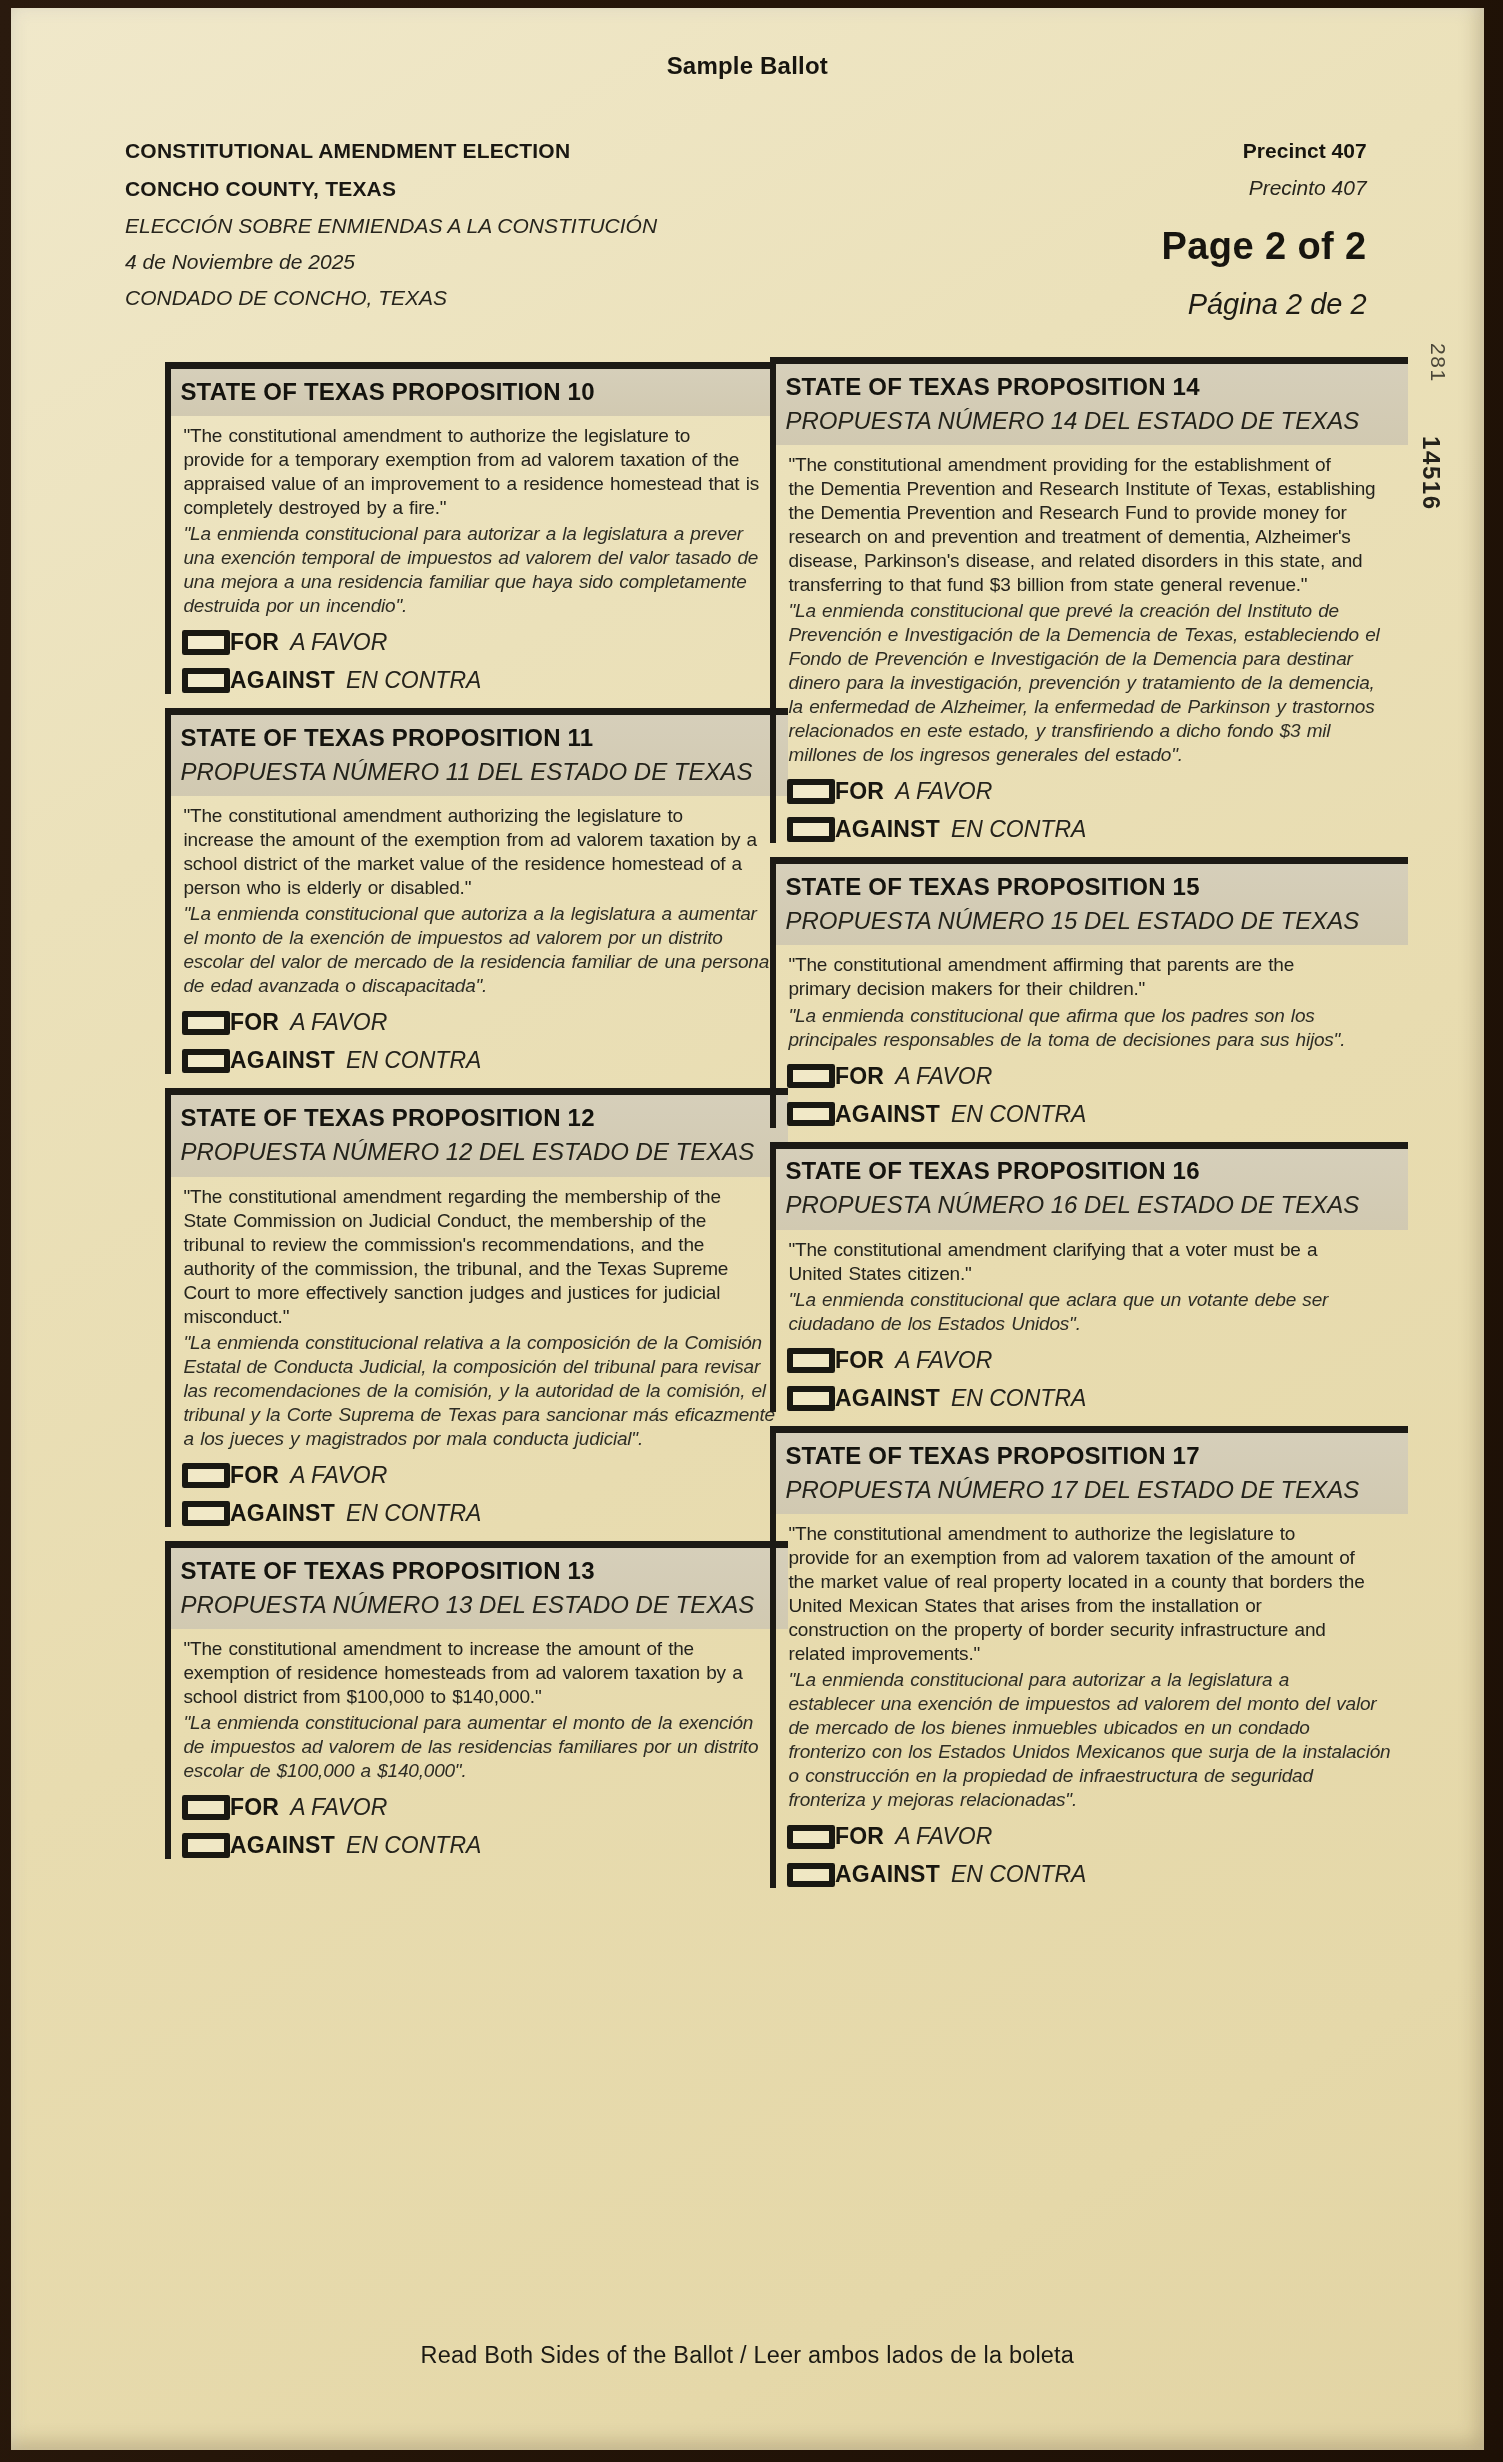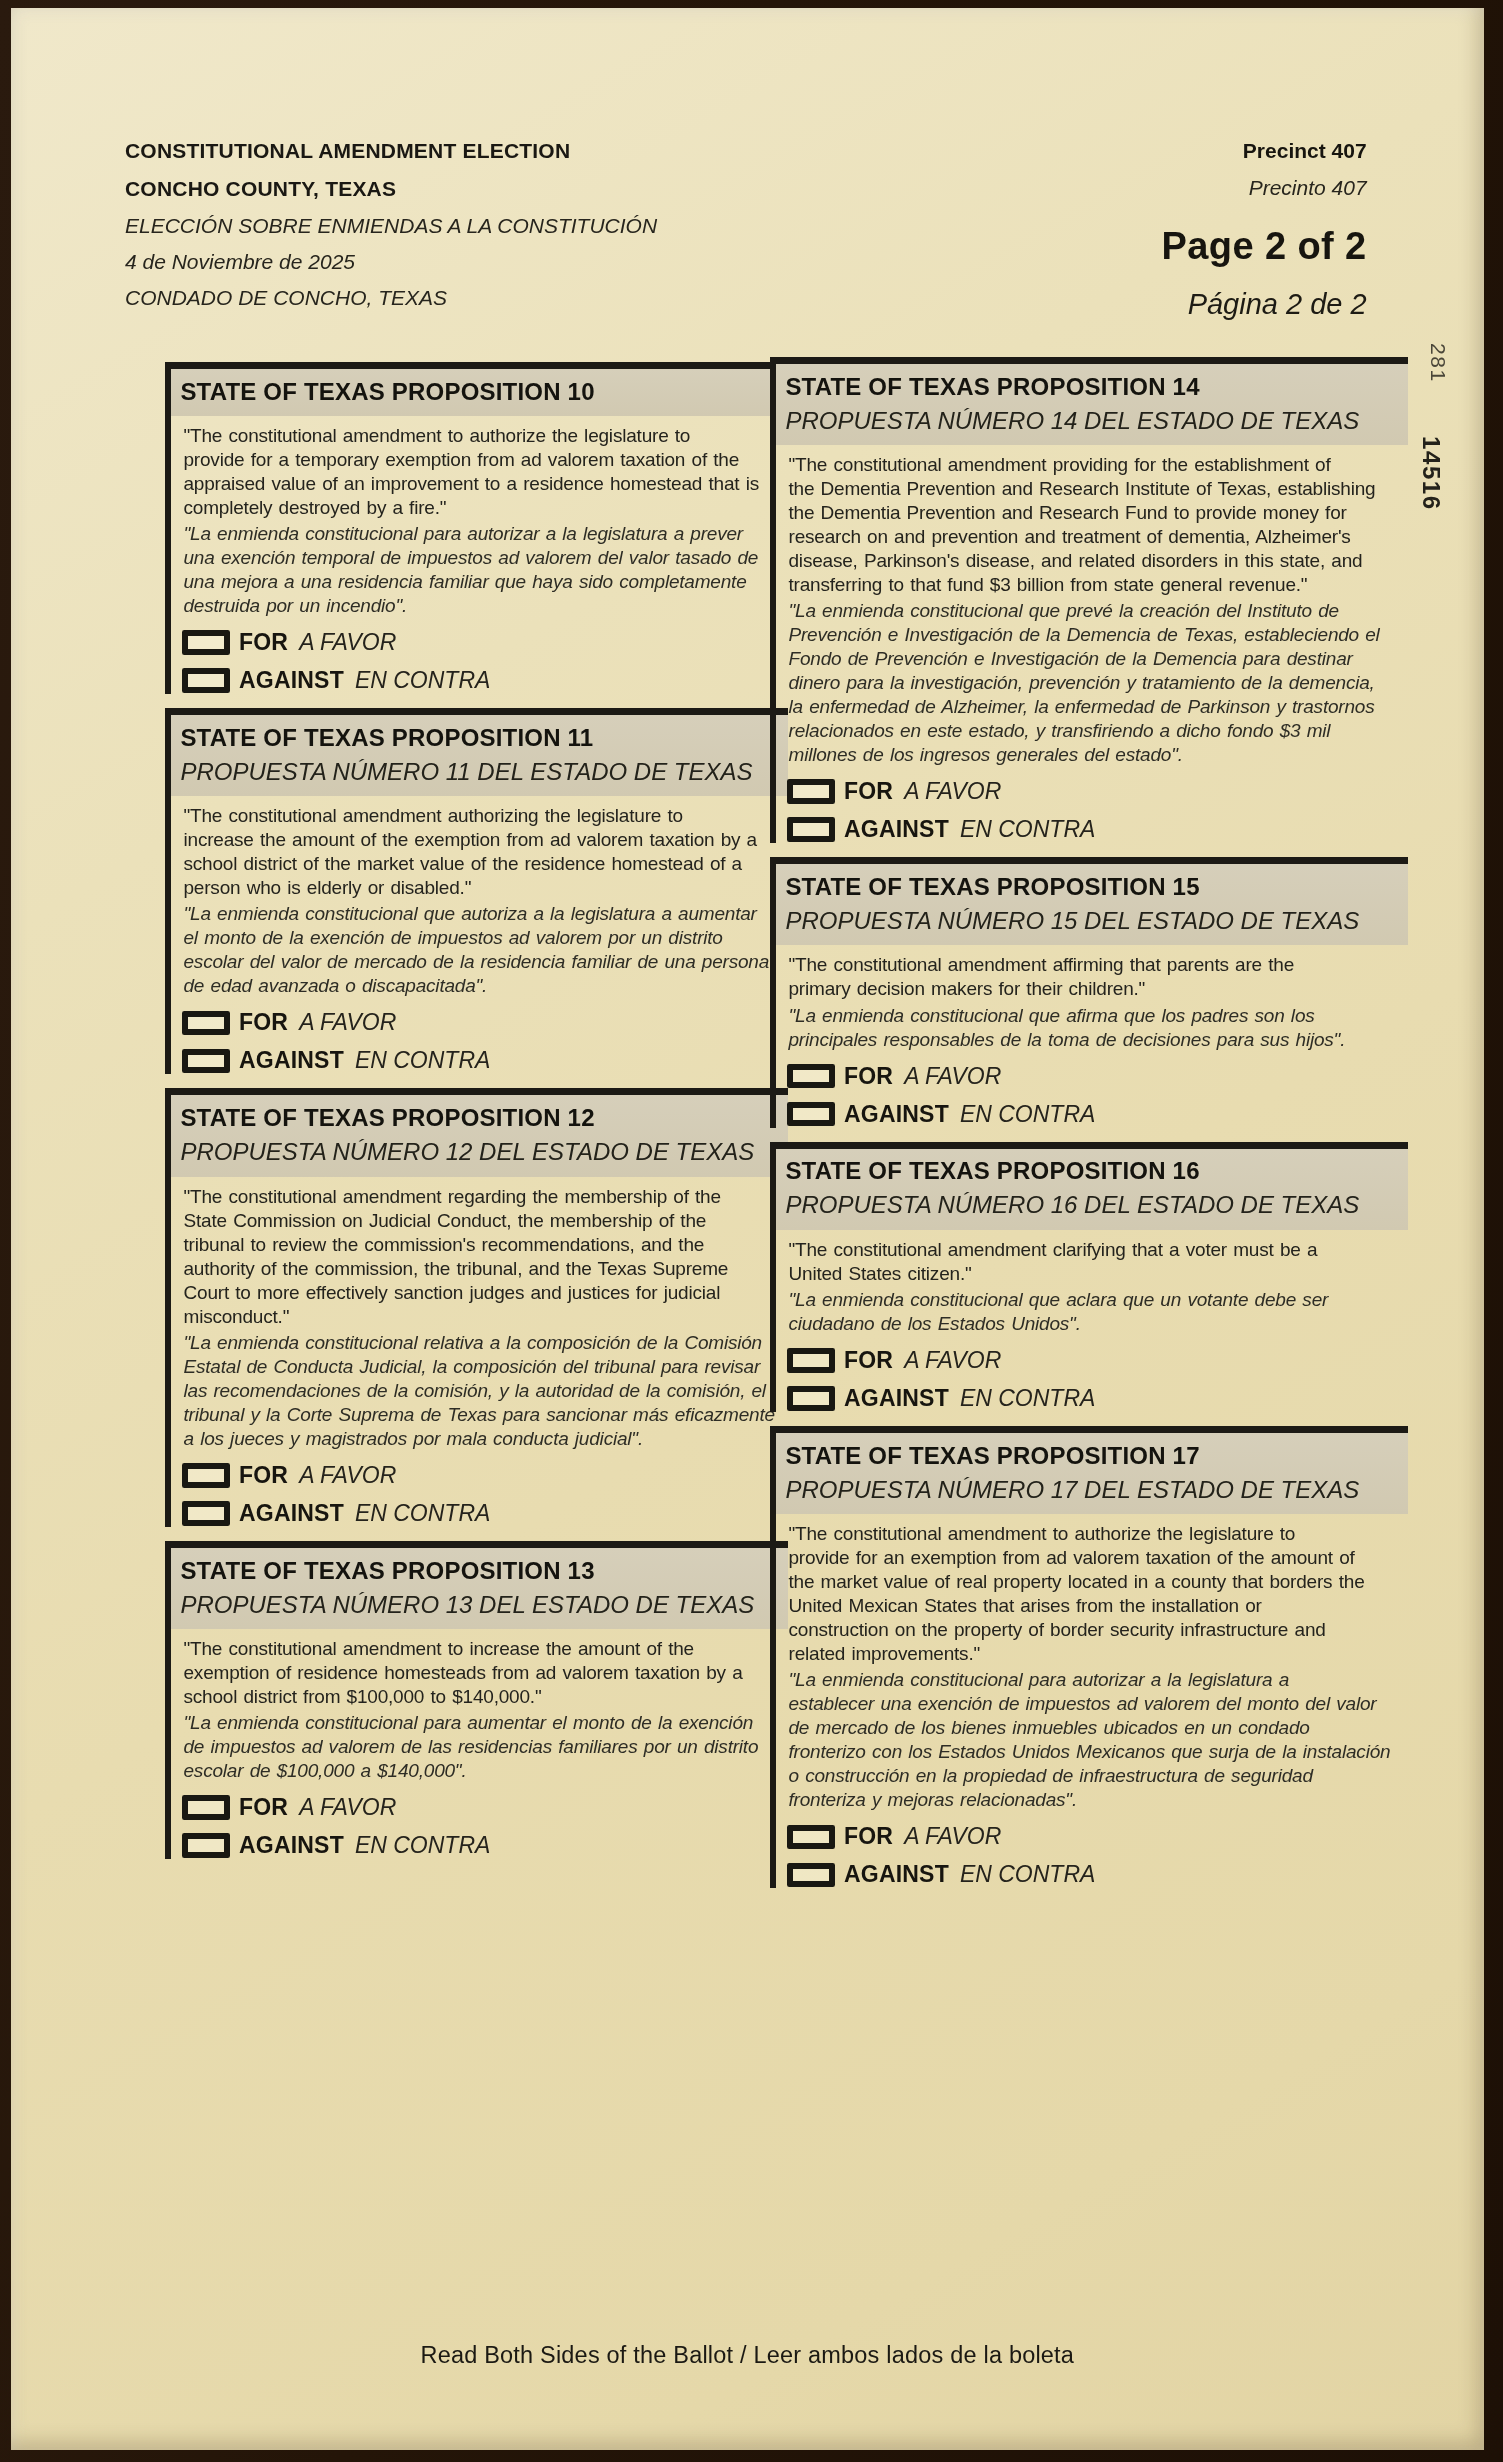--- a/index.html
+++ b/index.html
@@ -31,40 +31,41 @@
   .col{position:absolute;}
   .col-left{left:110px;top:354px;width:623px;padding-left:44px;}
   .col-right{left:743px;top:349px;width:638px;padding-left:16px;}
   .prop{border-top:7.8px solid #1c1a15;border-left:6.3px solid #1c1a15;margin-bottom:12.5px;}
   .band{background:linear-gradient(180deg,#d6cfba 0%,#d1c9b1 100%);padding:7.8px 6.3px 9.4px 9.4px;}
   .band .ten{font-size:24px;font-weight:700;line-height:30px;color:#14130e;letter-spacing:0.2px;}
   .band .tes{font-size:24px;font-style:italic;line-height:31px;color:#23221a;margin-top:3.1px;}
   .lines{white-space:pre-line;}
   .ben{font-size:19px;line-height:24px;color:#24231d;padding:7.8px 3.1px 0 12.5px;letter-spacing:-0.2px;word-spacing:1.2px;}
   .bes{font-size:19px;font-style:italic;line-height:24px;color:#2e2d25;padding:2.3px 3.1px 0 12.5px;letter-spacing:-0.2px;word-spacing:1.2px;}
-  .vrow{display:flex;align-items:center;gap:9px;margin:11px 0 9.4px 11px;}
+  .vrow{display:flex;align-items:center;gap:0;margin:11px 0 9.4px 11px;}
   .vrow.last{margin-bottom:14px;}
   .cbx{display:inline-block;width:36px;height:12.5px;border:6.3px solid #191812;border-radius:2.3px;background:rgba(250,246,225,.45);}
   .vl{white-space:nowrap;}
   .vl b{font-size:23px;font-weight:700;color:#17150f;margin-right:11px;letter-spacing:0.2px;}
   .vl i{font-size:23px;font-style:italic;color:#25231c;}
   
   .footer{
     position:absolute;top:2334px;left:0;width:100%;text-align:center;
     font-size:23.5px;font-weight:400;color:#1b1913;letter-spacing:0.2px;
   }
   .stub{position:absolute;writing-mode:vertical-rl;text-orientation:mixed;}
   .stub-small{right:34px;top:335px;font-size:21px;color:#4a4639;letter-spacing:1.6px;}
   .stub-large{right:39px;top:428px;font-size:24px;font-weight:700;color:#24221a;letter-spacing:1.6px;}
 </style>
 </head>
 <body>
 
 <div class="paper">
 
+  <div class="sample-title">Sample Ballot</div>
 
   <div class="hdr-left">
     <div class="b">CONSTITUTIONAL AMENDMENT ELECTION</div>
     <div class="b">CONCHO COUNTY, TEXAS</div>
     <div class="i">ELECCIÓN SOBRE ENMIENDAS A LA CONSTITUCIÓN</div>
     <div class="i">4 de Noviembre de 2025</div>
     <div class="i">CONDADO DE CONCHO, TEXAS</div>
   </div>
 
   <div class="hdr-right">

